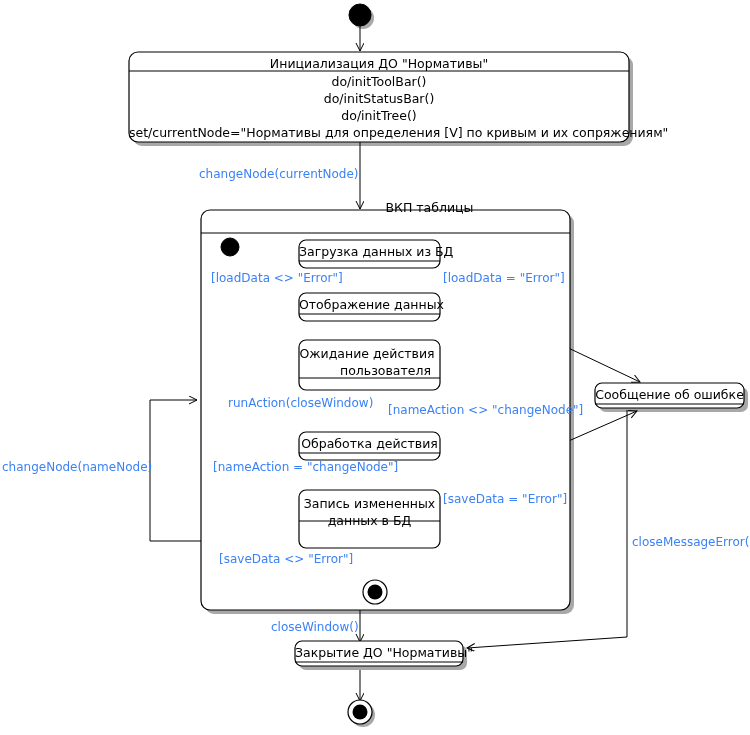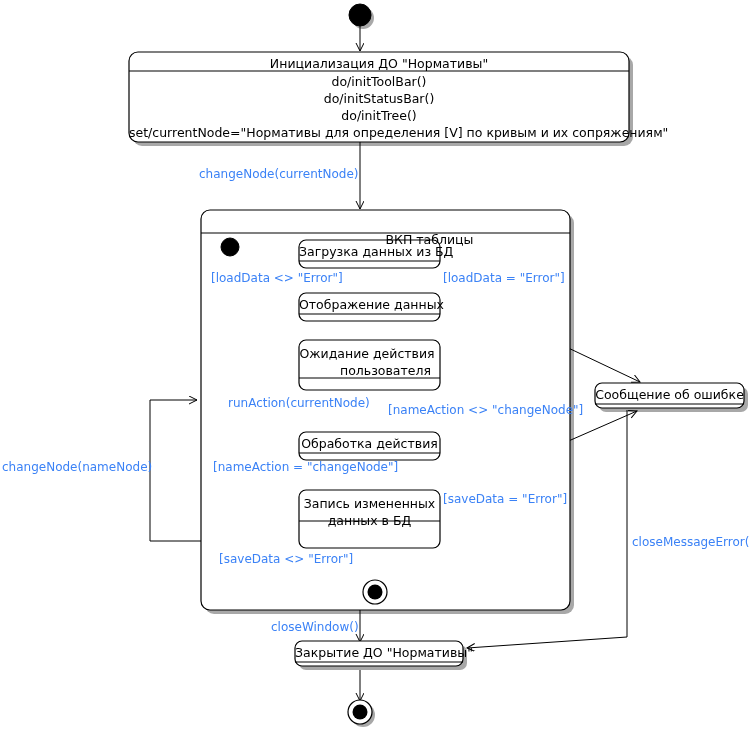--- a/index.html
+++ b/index.html
@@ -160,40 +160,40 @@
       <circle cx="360" cy="712" r="7.5" fill="#000"></circle>
     </g>
   </svg>
 
   <div class="state-text ctr" style="left:129px; top:55px; width:500px;">Инициализация ДО "Нормативы"</div>
   <div class="state-text ctr" style="left:129px; top:73px; width:500px;">do/initToolBar()</div>
   <div class="state-text ctr" style="left:129px; top:107px; width:500px;">do/initTree()</div>
   <div class="state-text ctr" style="left:129px; top:90px; width:500px;">do/initStatusBar()</div>
   <div class="state-text ctr" style="left:129px; top:124px; width:500px;">set/currentNode="Нормативы для определения [V] по кривым и их сопряжениям"</div>
 
-  <div class="state-text ctr" style="left:201px; top:231px; width:445px;padding-left:6px;">ВКП таблицы</div>
+  <div class="state-text ctr" style="left:201px; top:199px; width:445px;padding-left:6px;">ВКП таблицы</div>
 
   <div class="state-text ctr" style="left:299px; top:243px; width:141px;">Загрузка данных из БД</div>
   <div class="state-text ctr" style="left:299px; top:296px; width:141px;">Отображение данных</div>
   <div class="state-text ctr" style="left:299px; top:345px; width:136px;">Ожидание действия</div>
   <div class="state-text ctr" style="left:299px; top:362px; width:141px;padding-left:16px;">пользователя</div>
   <div class="state-text ctr" style="left:299px; top:435px; width:141px;">Обработка действия</div>
   <div class="state-text ctr" style="left:299px; top:495px; width:141px;">Запись измененных</div>
   <div class="state-text ctr" style="left:299px; top:512px; width:141px;">данных в БД</div>
 
   <div class="state-text ctr" style="left:595px; top:386px; width:149px;">Сообщение об ошибке</div>
   <div class="state-text ctr" style="left:295px; top:644px; width:168px;">Закрытие ДО "Нормативы"</div>
 
   <div class="lbl" style="left:199px; top:167px;">changeNode(currentNode)</div>
 
   <div class="lbl" style="left:211px; top:271px;">[loadData &lt;&gt; "Error"]</div>
 
   <div class="lbl" style="left:443px; top:271px;">[loadData = "Error"]</div>
 
-  <div class="lbl" style="left:228px; top:396px;">runAction(currentNode)</div>
+  <div class="lbl" style="left:228px; top:396px;">runAction(closeWindow)</div>
 
   <div class="lbl" style="left:388px; top:403px;">[nameAction &lt;&gt; "changeNode"]</div>
 
   <div class="lbl" style="left:213px; top:460px;">[nameAction = "changeNode"]</div>
 
   <div class="lbl" style="left:443px; top:492px;">[saveData = "Error"]</div>
 
   <div class="lbl" style="left:219px; top:552px;">[saveData &lt;&gt; "Error"]</div>
 
   <div class="lbl" style="left:2px; top:460px;">changeNode(nameNode)</div>

